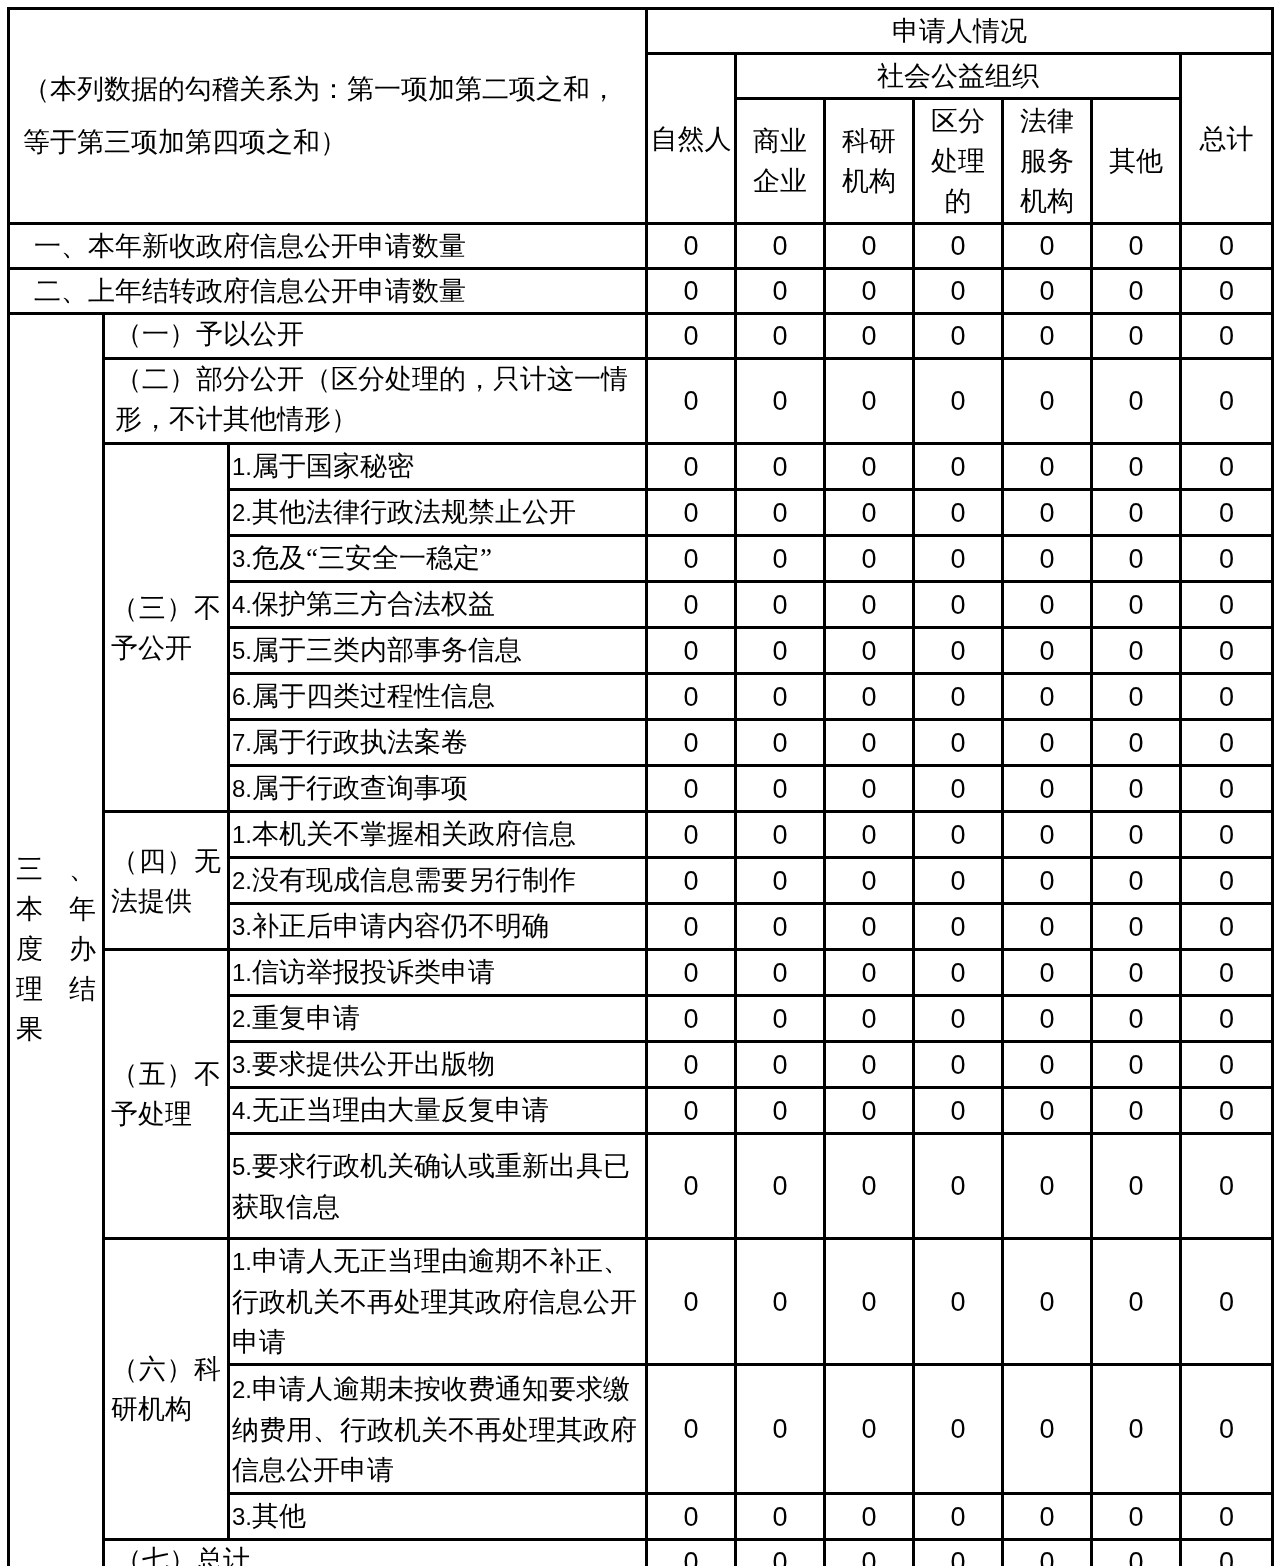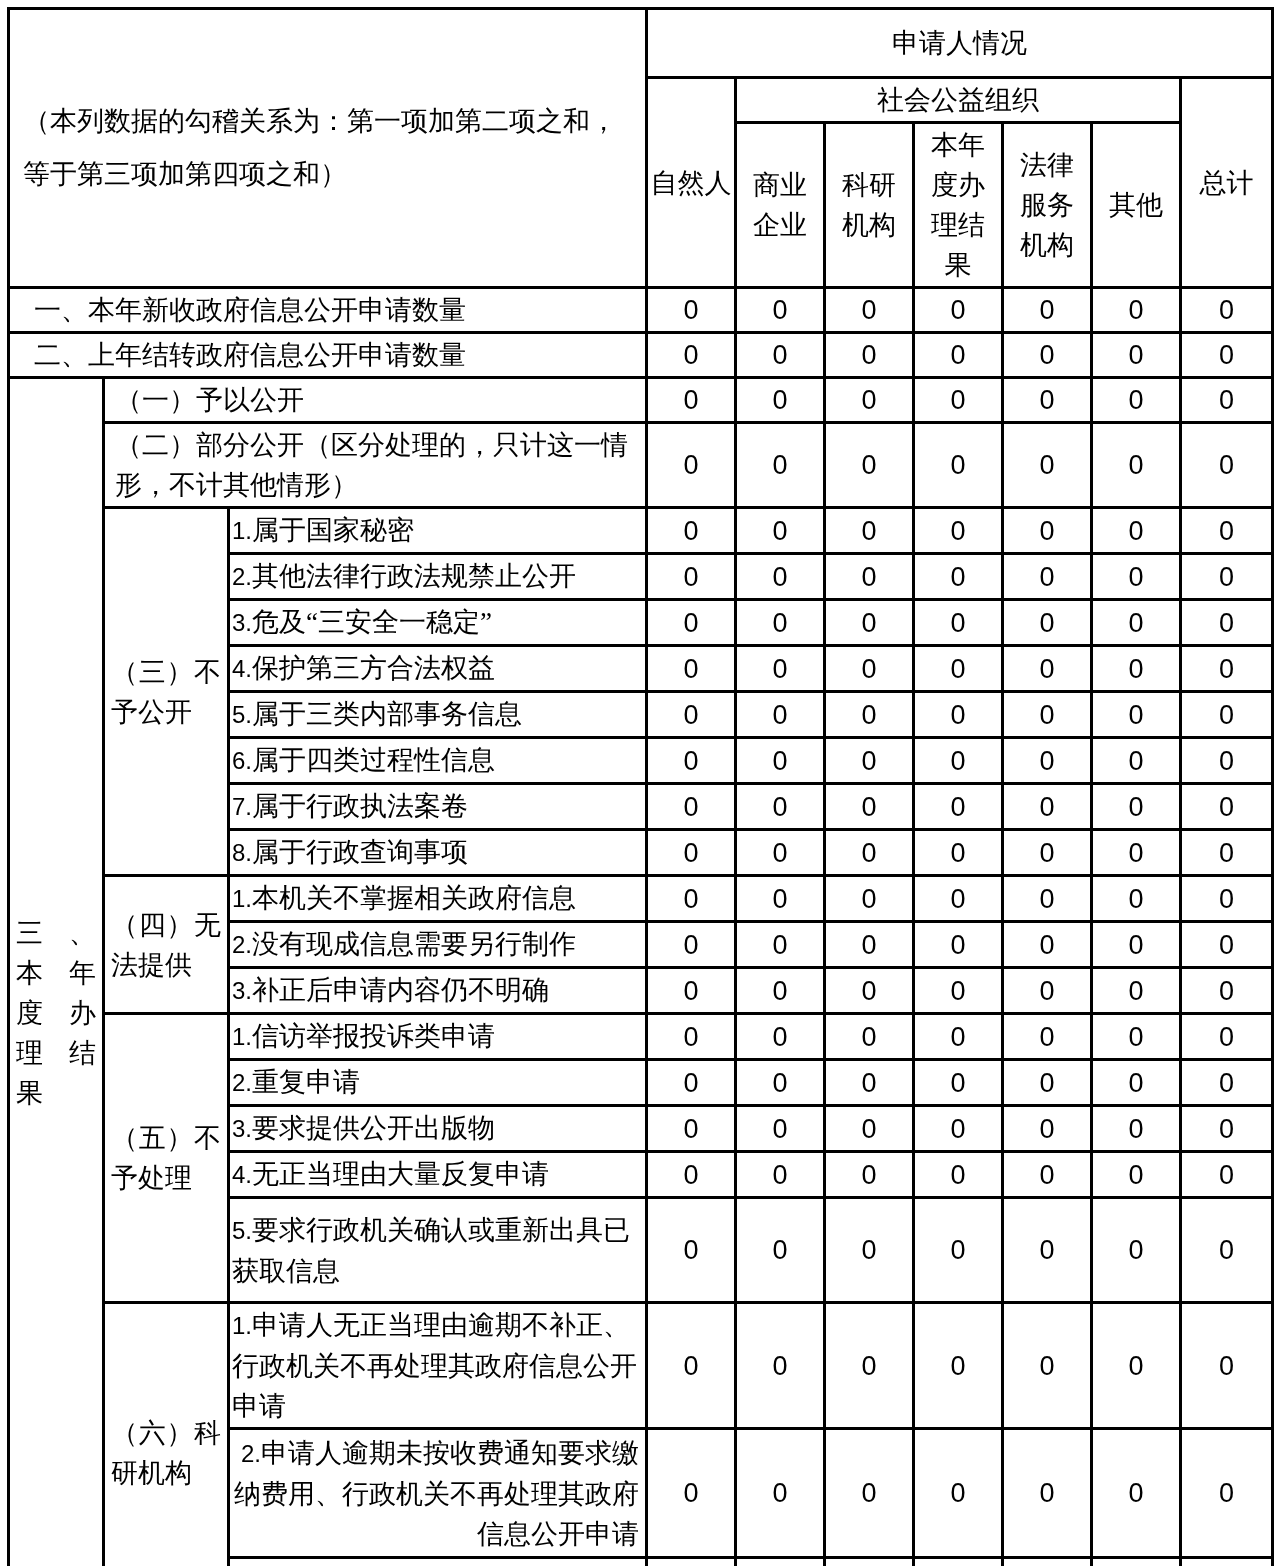--- a/index.html
+++ b/index.html
@@ -29,28 +29,28 @@
     font-size: 27px;
     vertical-align: middle;
     overflow: hidden;
   }
   
   th.note {
     text-align: left;
     line-height: 53px;
     padding: 2px 13px;
   }
-  th.h-top   { text-align: center; line-height: 30px; height: 30px; padding: 18px 2px; }
+  th.h-top   { text-align: center; line-height: 30px; height: 30px; padding: 6px 2px; }
   th.h-mid   { text-align: center; line-height: 40px; height: 40px; padding: 1px 2px; }
   th.h-col   { text-align: center; line-height: 40px; padding: 1px 4px; }
   
   tbody td { line-height: 40px; padding: 1px 6px; }
   td.lbl   { text-align: left; }
   td.lv1   { padding-left: 24px; }
-  td.sub   { padding-left: 10px; }
+  td.sub   { padding-left: 10px; font-family: Liberation Mono, monospace; }
   td.item  { padding-left: 2px; }
   td.section, td.group {
     text-align: justify;
     text-justify: inter-ideograph;
     padding-left: 6px;
     padding-right: 6px;
   }
   td.val {
     font-family: "Liberation Sans", "DejaVu Sans", sans-serif;
     font-size: 26px;
@@ -85,21 +85,21 @@
         <th class="h-top" colspan="7">申请人情况</th>
       </tr>
       <tr>
         <th class="h-mid" rowspan="2">自然人</th>
         <th class="h-mid" colspan="5">社会公益组织</th>
         <th class="h-mid" rowspan="2">总计</th>
       </tr>
       <tr>
         <th class="h-col">商业企业</th>
         <th class="h-col">科研机构</th>
-        <th class="h-col">本年度办理结果</th>
+        <th class="h-col">区分处理的</th>
         <th class="h-col">法律服务机构</th>
         <th class="h-col">其他</th>
       </tr>
     </thead>
     <tbody id="table-body">
         <tr>
           <td colspan="3" class="lbl lv1">一、本年新收政府信息公开申请数量</td>
           <td class="val">0</td>
           <td class="val">0</td>
           <td class="val">0</td>
@@ -307,21 +307,21 @@
           <td class="lbl item" style="height: 120px;"><span class="num">1.</span>申请人无正当理由逾期不补正、行政机关不再处理其政府信息公开申请</td>
           <td class="val">0</td>
           <td class="val">0</td>
           <td class="val">0</td>
           <td class="val">0</td>
           <td class="val">0</td>
           <td class="val">0</td>
           <td class="val">0</td>
         </tr>
         <tr>
-          <td class="lbl item" style="height: 124px; text-align: right;"><span class="num">2.</span>申请人逾期未按收费通知要求缴纳费用、行政机关不再处理其政府信息公开申请</td>
+          <td class="lbl item" style="height: 124px;"><span class="num">2.</span>申请人逾期未按收费通知要求缴纳费用、行政机关不再处理其政府信息公开申请</td>
           <td class="val">0</td>
           <td class="val">0</td>
           <td class="val">0</td>
           <td class="val">0</td>
           <td class="val">0</td>
           <td class="val">0</td>
           <td class="val">0</td>
         </tr>
         <tr>
           <td class="lbl item"><span class="num">3.</span>其他</td>

